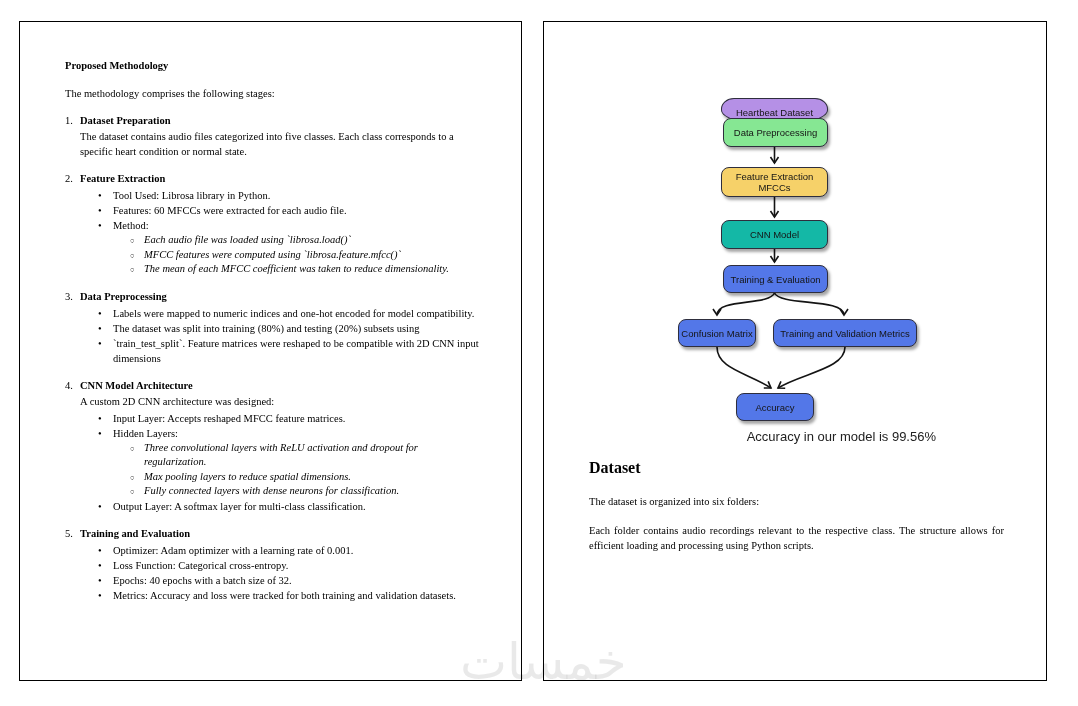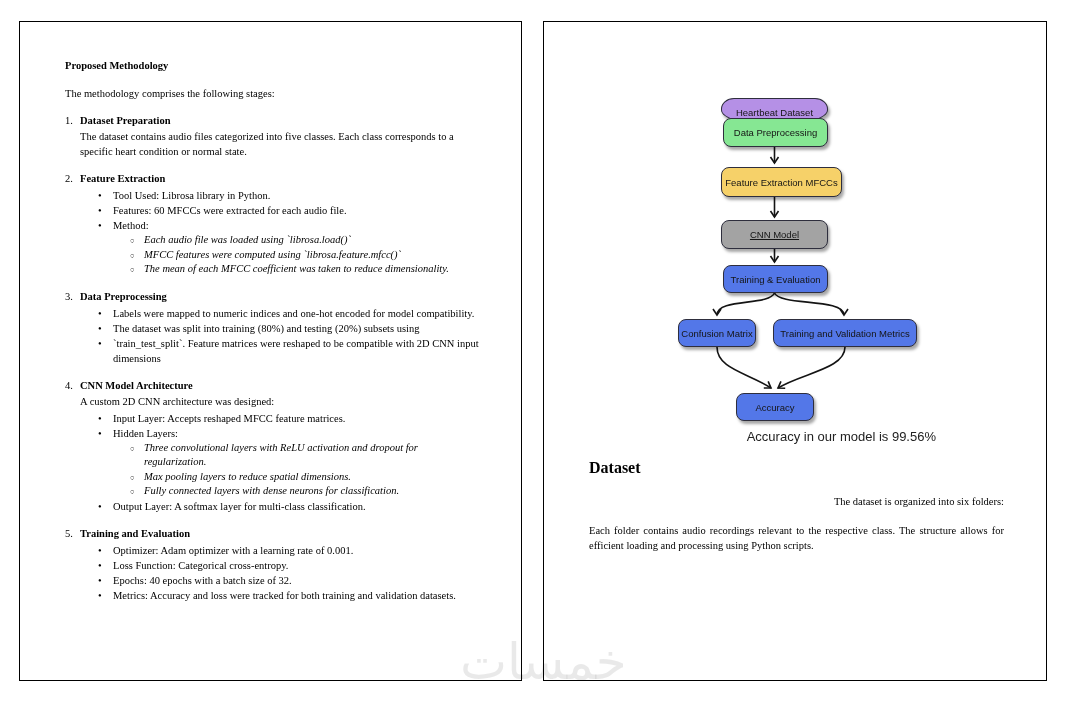--- a/index.html
+++ b/index.html
@@ -27,33 +27,33 @@
 
   
   .flow{position:absolute;left:0;top:0;width:504px;height:432px;}
   .edges{position:absolute;left:0;top:0;pointer-events:none;}
   .node{position:absolute;display:flex;align-items:center;justify-content:center;text-align:center;
         font-family:"Liberation Sans","DejaVu Sans",sans-serif;font-size:9.5px;line-height:11px;color:#151515;
         border:1.4px solid #2e2e3d;border-radius:8px;box-shadow:2px 3px 3px rgba(0,0,0,0.35);
         box-sizing:border-box;padding:2px;}
   .node-heartbeat{left:177px;top:52px;width:107px;height:28px;border-radius:13px 13px 50% 50%/11px 11px 16px 16px;}
   .node-preprocessing{left:179px;top:96px;width:105px;height:29px;}
-  .node-feature{left:177px;top:145px;width:121px;height:30px;}
+  .node-feature{left:177px;top:145px;width:107px;height:30px;}
   .node-cnn{left:177px;top:198px;width:107px;height:29px;}
   .node-training{left:179px;top:243px;width:105px;height:28px;}
   .node-confusion{left:134px;top:297px;width:78px;height:28px;}
   .node-metrics{left:229px;top:297px;width:144px;height:28px;}
   .node-accuracy{left:192px;top:371px;width:78px;height:28px;}
   .flow-caption{position:absolute;top:407px;right:112px;font-family:"Liberation Sans","DejaVu Sans",sans-serif;
         font-size:13px;color:#222;}
 
   
   .dataset{position:absolute;left:45px;right:42px;top:438px;font-size:10.5px;line-height:15px;}
   .ds-title{font-size:16px;font-weight:bold;margin:0;}
-  .ds-intro{margin:19px 0 0 0;text-align:right;}
+  .ds-intro{margin:19px 0 0 0;}
   ul.folders{margin:13px 0 0 0;padding:0 0 0 17px;list-style:none;}
   ul.folders > li{position:relative;padding-left:16px;}
   ul.folders > li::before{content:"\2022";position:absolute;left:0;}
   .outro{margin:14px 0 0 0;text-align:justify;}
 
   
   .watermark{position:absolute;left:460px;top:634px;width:160px;text-align:center;
        font-family:"DejaVu Sans",sans-serif;font-size:50px;line-height:1.15;
        color:rgba(0,0,0,0.085);z-index:5;pointer-events:none;}
 </style>
@@ -156,21 +156,21 @@
         <path d="M230.5,271 C225,284 173,276 173,293" marker-end="url(#ah)"></path>
         <path d="M230.5,271 C236,284 300,276 300,293" marker-end="url(#ah)"></path>
         <path d="M173,325 C173,347 204,351 227,366" marker-end="url(#ah)"></path>
         <path d="M301,325 C301,347 258,351 234,366" marker-end="url(#ah)"></path>
       </g>
     </svg>
 
     <div class="node node-heartbeat" style="background-color: rgb(181, 144, 230); margin-top: 24px;">Heartbeat Dataset</div>
     <div class="node node-preprocessing" style="background-color: rgb(134, 231, 147);">Data Preprocessing</div>
     <div class="node node-feature" style="background-color: rgb(246, 209, 105);">Feature Extraction MFCCs</div>
-    <div class="node node-cnn" style="background-color: #a3a3a3; text-decoration: underline;">CNN Model</div>
+    <div class="node node-cnn" style="background-color: #14b8a6;">CNN Model</div>
     <div class="node node-training" style="background-color: rgb(83, 119, 232);">Training &amp; Evaluation</div>
     <div class="node node-confusion" style="background-color: rgb(83, 119, 232);">Confusion Matrix</div>
     <div class="node node-metrics" style="background-color: rgb(83, 119, 232);">Training and Validation Metrics</div>
     <div class="node node-accuracy" style="background-color: rgb(83, 119, 232);">Accuracy</div>
 
     <div class="flow-caption">Accuracy in our model is 99.56%</div>
   </div>
 
   <div class="dataset">
     <h2 class="ds-title">Dataset</h2>

